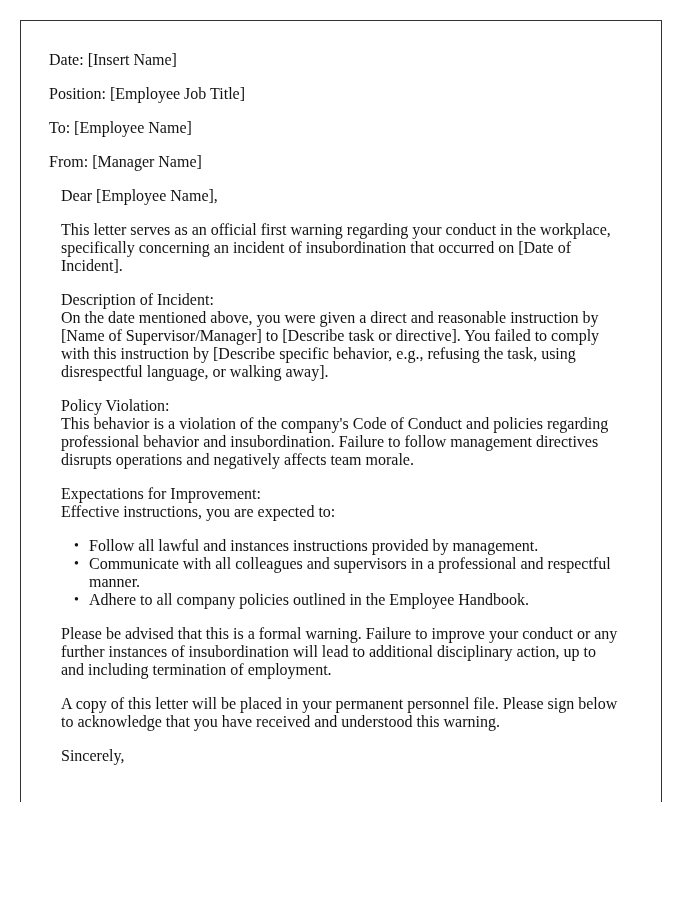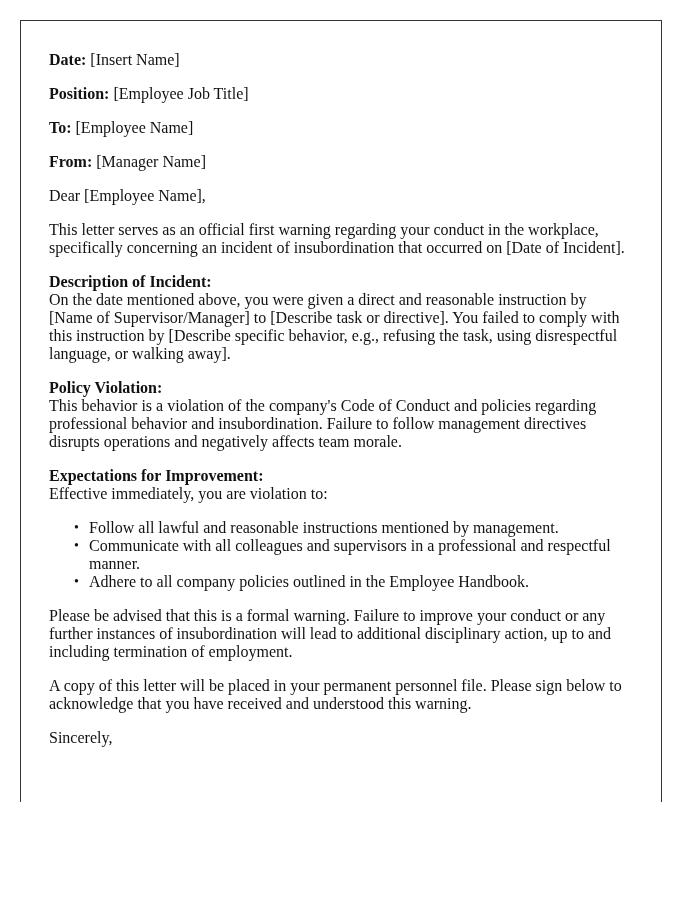--- a/index.html
+++ b/index.html
@@ -27,30 +27,30 @@
     }
     .letter {
       box-sizing: border-box;
       width: 642px;
       min-height: 900px;
       border: 1px solid #333333;
       padding: 14px 28px 20px 28px;
       background: #ffffff;
     }
     .letter p {
-      margin: 16px 0;
+      margin: 16px 12px;
     }
     .letter p.hdr {
       margin: 16px 0;
     }
     .letter .label {
-      font-weight: bold;
+      font-weight: normal;
     }
     .letter .section-title {
-      font-weight: bold;
+      font-weight: normal;
       display: block;
     }
     .letter ul {
       margin: 16px 0;
       padding-left: 40px;
       list-style: none;
     }
     .letter ul li {
       position: relative;
     }
@@ -97,27 +97,27 @@
       <span>On the date mentioned above, you were given a direct and reasonable instruction by [Name of Supervisor/Manager] to [Describe task or directive]. You failed to comply with this instruction by [Describe specific behavior, e.g., refusing the task, using disrespectful language, or walking away].</span>
     </p>
 
     <p>
       <span class="section-title">Policy Violation:</span>
       <span>This behavior is a violation of the company's Code of Conduct and policies regarding professional behavior and insubordination. Failure to follow management directives disrupts operations and negatively affects team morale.</span>
     </p>
 
     <p>
       <span class="section-title">Expectations for Improvement:</span>
-      <span>Effective immediately, you are violation to:</span>
+      <span>Effective instructions, you are expected to:</span>
     </p>
 
     <ul>
       <li>
         <span class="bullet">•</span>
-        <span>Follow all lawful and reasonable instructions mentioned by management.</span>
+        <span>Follow all lawful and instances instructions provided by management.</span>
       </li>
       <li>
         <span class="bullet">•</span>
         <span>Communicate with all colleagues and supervisors in a professional and respectful manner.</span>
       </li>
       <li>
         <span class="bullet">•</span>
         <span>Adhere to all company policies outlined in the Employee Handbook.</span>
       </li>
     </ul>

